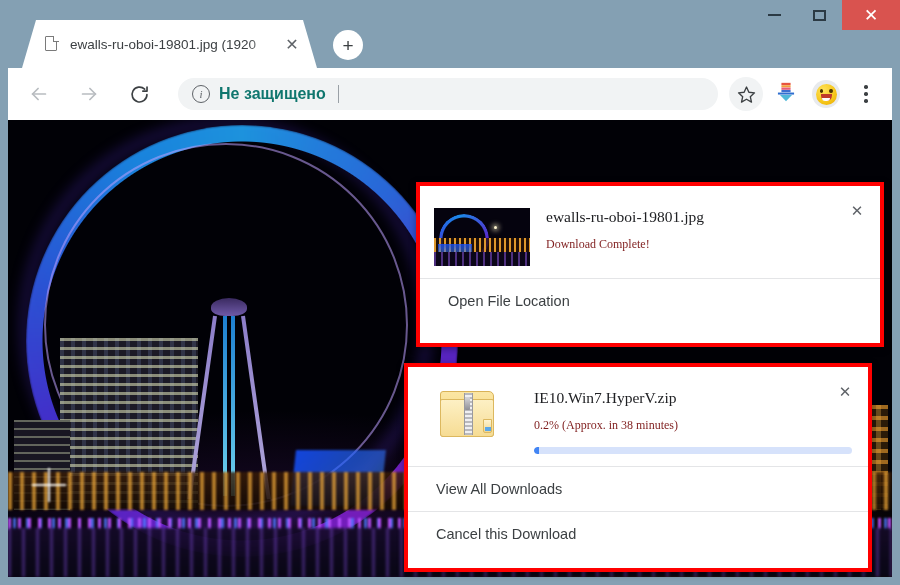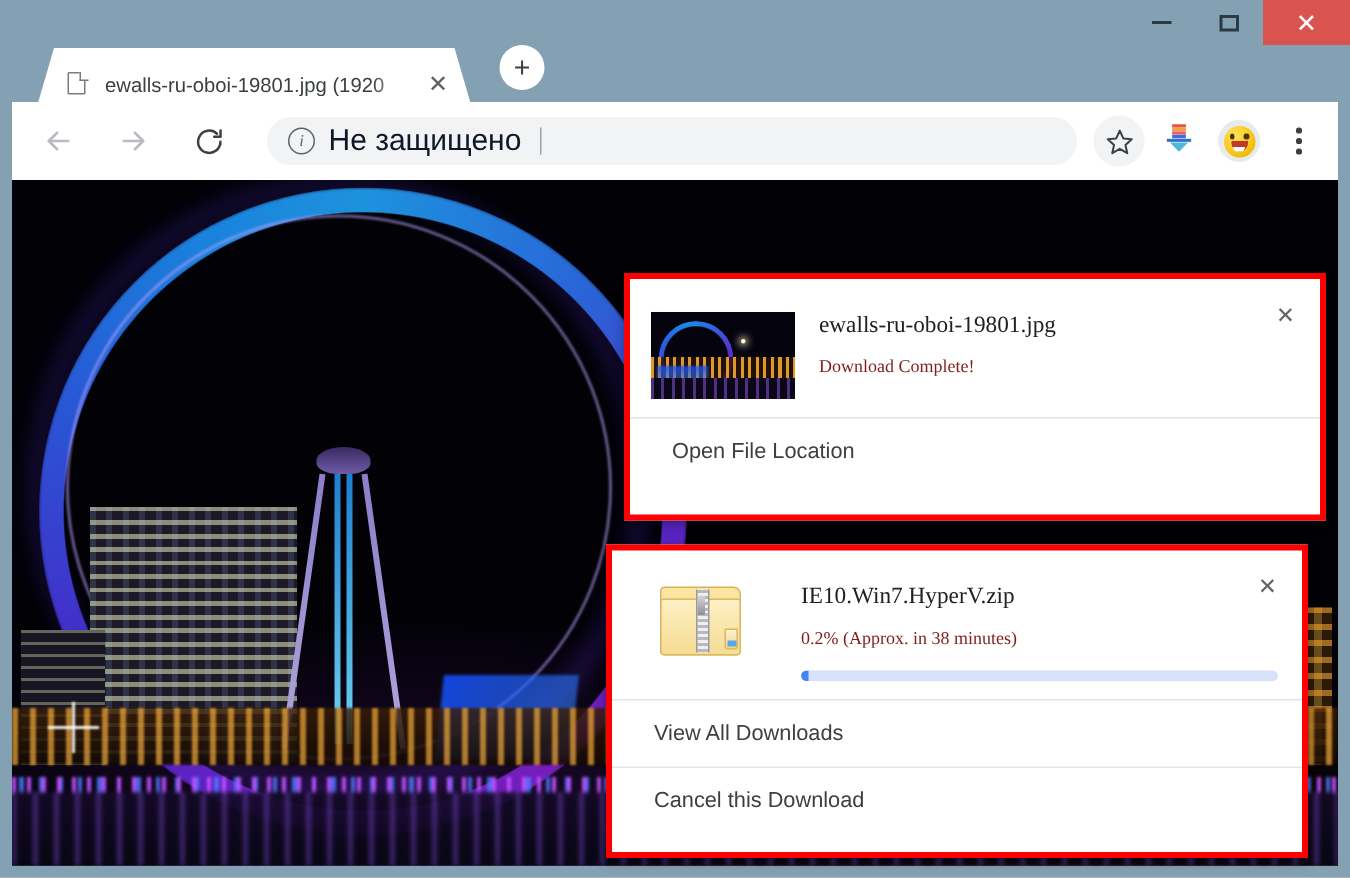--- a/index.html
+++ b/index.html
@@ -69,21 +69,20 @@
     position: absolute;
     left: 0; top: 0;
     width: 900px; height: 68px;
   }
   .tab {
     position: absolute;
     left: 22px; top: 20px;
     width: 295px; height: 48px;
     background: #ffffff;
     clip-path: polygon(14px 0, 281px 0, 295px 48px, 0 48px);
-    margin-top: 12px;
   }
   .tab-inner {
     position: absolute;
     left: 0; top: 0;
     width: 295px; height: 48px;
     display: flex;
     align-items: center;
     padding: 0 14px 0 22px;
     box-sizing: border-box;
   }
@@ -188,23 +187,24 @@
     align-items: center;
     justify-content: center;
     font-size: 11px;
     font-family: "Liberation Serif", serif;
     font-style: italic;
     color: #5f6368;
     line-height: 1;
     margin-right: 9px;
   }
   .omnibox-label {
-    font-size: 20px;
-    color: #0f172a;
+    font-size: 16px;
+    color: #0f766e;
     white-space: nowrap;
+    font-weight: bold;
   }
   .omnibox-caret {
     width: 1px;
     height: 18px;
     background: #9aa0a6;
     margin-left: 12px;
   }
 
   .tool-icon {
     width: 34px; height: 34px;

